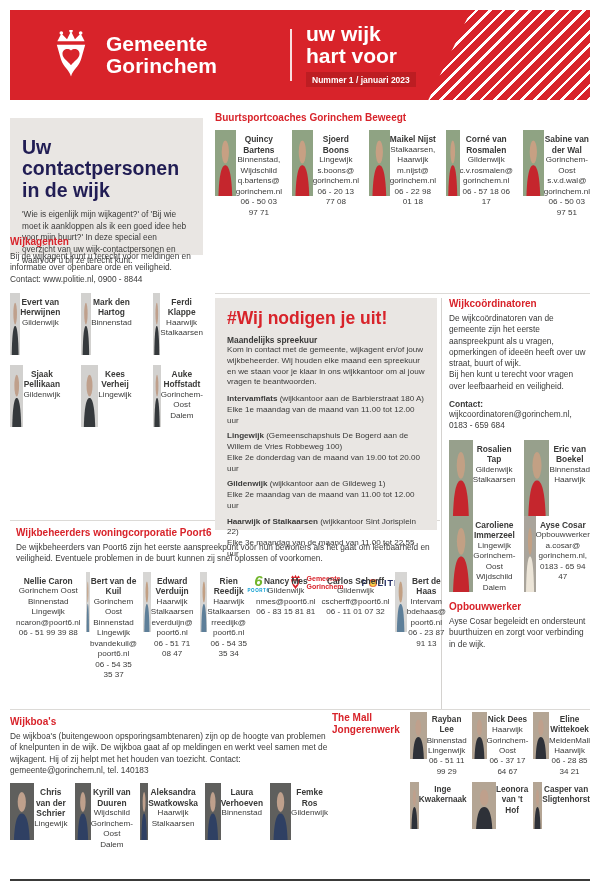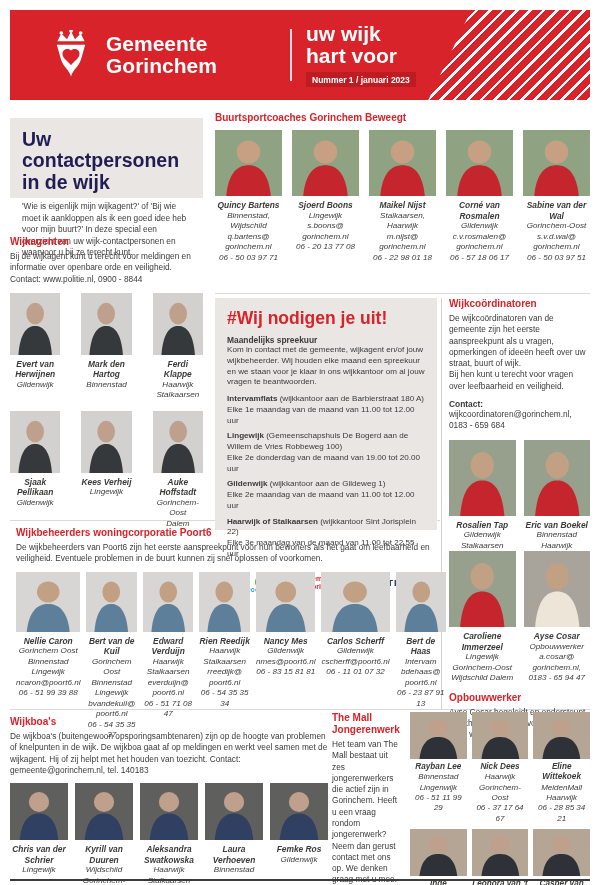--- a/index.html
+++ b/index.html
@@ -20,28 +20,28 @@
   .header-stripes { position: absolute; right: 0; top: 0; bottom: 0; width: 165px;
      background: repeating-linear-gradient(135deg, rgba(255,255,255,0) 0 7px, #fff 7px 9.5px);
      clip-path: polygon(28% 0, 100% 0, 100% 100%, 2% 100%); }
 
   
   .red-h { color: #d8232a; font-size: 10px; font-weight: bold; margin-bottom: 3px; line-height: 1.2; }
   .body-t { font-size: 8.3px; line-height: 1.36; color: #3a3a39; }
   .lines { white-space: pre-line; }
 
   
-  .intro-box { position: absolute; left: 10px; top: 118px; width: 193px; height: 80px;
-               background: #e9e6e3; padding: 11px 12px; }
+  .intro-box { position: absolute; left: 10px; top: 118px; width: 193px; height: 137px;
+               background: #e9e6e3; padding: 19px 12px; }
   .intro-title { color: #211d54; font-size: 19.5px; font-weight: bold; line-height: 1.1; }
   .intro-body { margin-top: 8px; font-size: 8.3px; line-height: 1.38; color: #3a3a39; }
 
   
   .people { display: grid; }
-  .person { display: flex; flex-direction: column; font-style: italic; }
+  .person { display: flex; flex-direction: row; }
   .photo { position: relative; width: 100%; overflow: hidden; }
   .sil { position: absolute; inset: 0; width: 100%; height: 100%; }
   .pname { font-weight: bold; font-size: 8.4px; line-height: 1.25; text-align: center; margin-top: 4px; color: #3a3a39; }
   .pdet { font-size: 8.1px; line-height: 1.3; text-align: center; color: #3a3a39; white-space: pre-line; }
 
   
   .sec-agents { position: absolute; left: 10px; top: 236px; width: 193px; }
   .sec-agents .people { grid-template-columns: repeat(3, 1fr); gap: 10px 21px; margin-top: 8px; }
   .sec-agents .photo { height: 62px; background: #d2d1cf; }
   .sec-agents .torso { fill: #35393c; } .sec-agents .head { fill: #bfa08c; }
@@ -626,21 +626,20 @@
             <div class="pname">Femke Ros</div>
             <div class="pdet">Gildenwijk</div>
           </figcaption>
         </figure>
       </div>
   </div>
 
   <div class="sec-mall">
     <div class="mall-text">
       <div class="red-h">The Mall Jongerenwerk</div>
-      <div class="body-t">Het team van The Mall bestaat uit zes jongerenwerkers die actief zijn in Gorinchem. Heeft u een vraag rondom jongerenwerk? Neem dan gerust contact met ons op. We denken graag met u mee.</div>
     </div>
     <div class="people">
 
         <figure class="person">
           <div class="photo">
             <svg class="sil" viewBox="0 0 60 60" preserveAspectRatio="none">
               <circle class="head" cx="30" cy="20" r="10.5"></circle>
               <path class="torso" d="M30 32 C40 32 48 39 50 60 L10 60 C12 39 20 32 30 32 Z"></path>
             </svg>
           </div>

